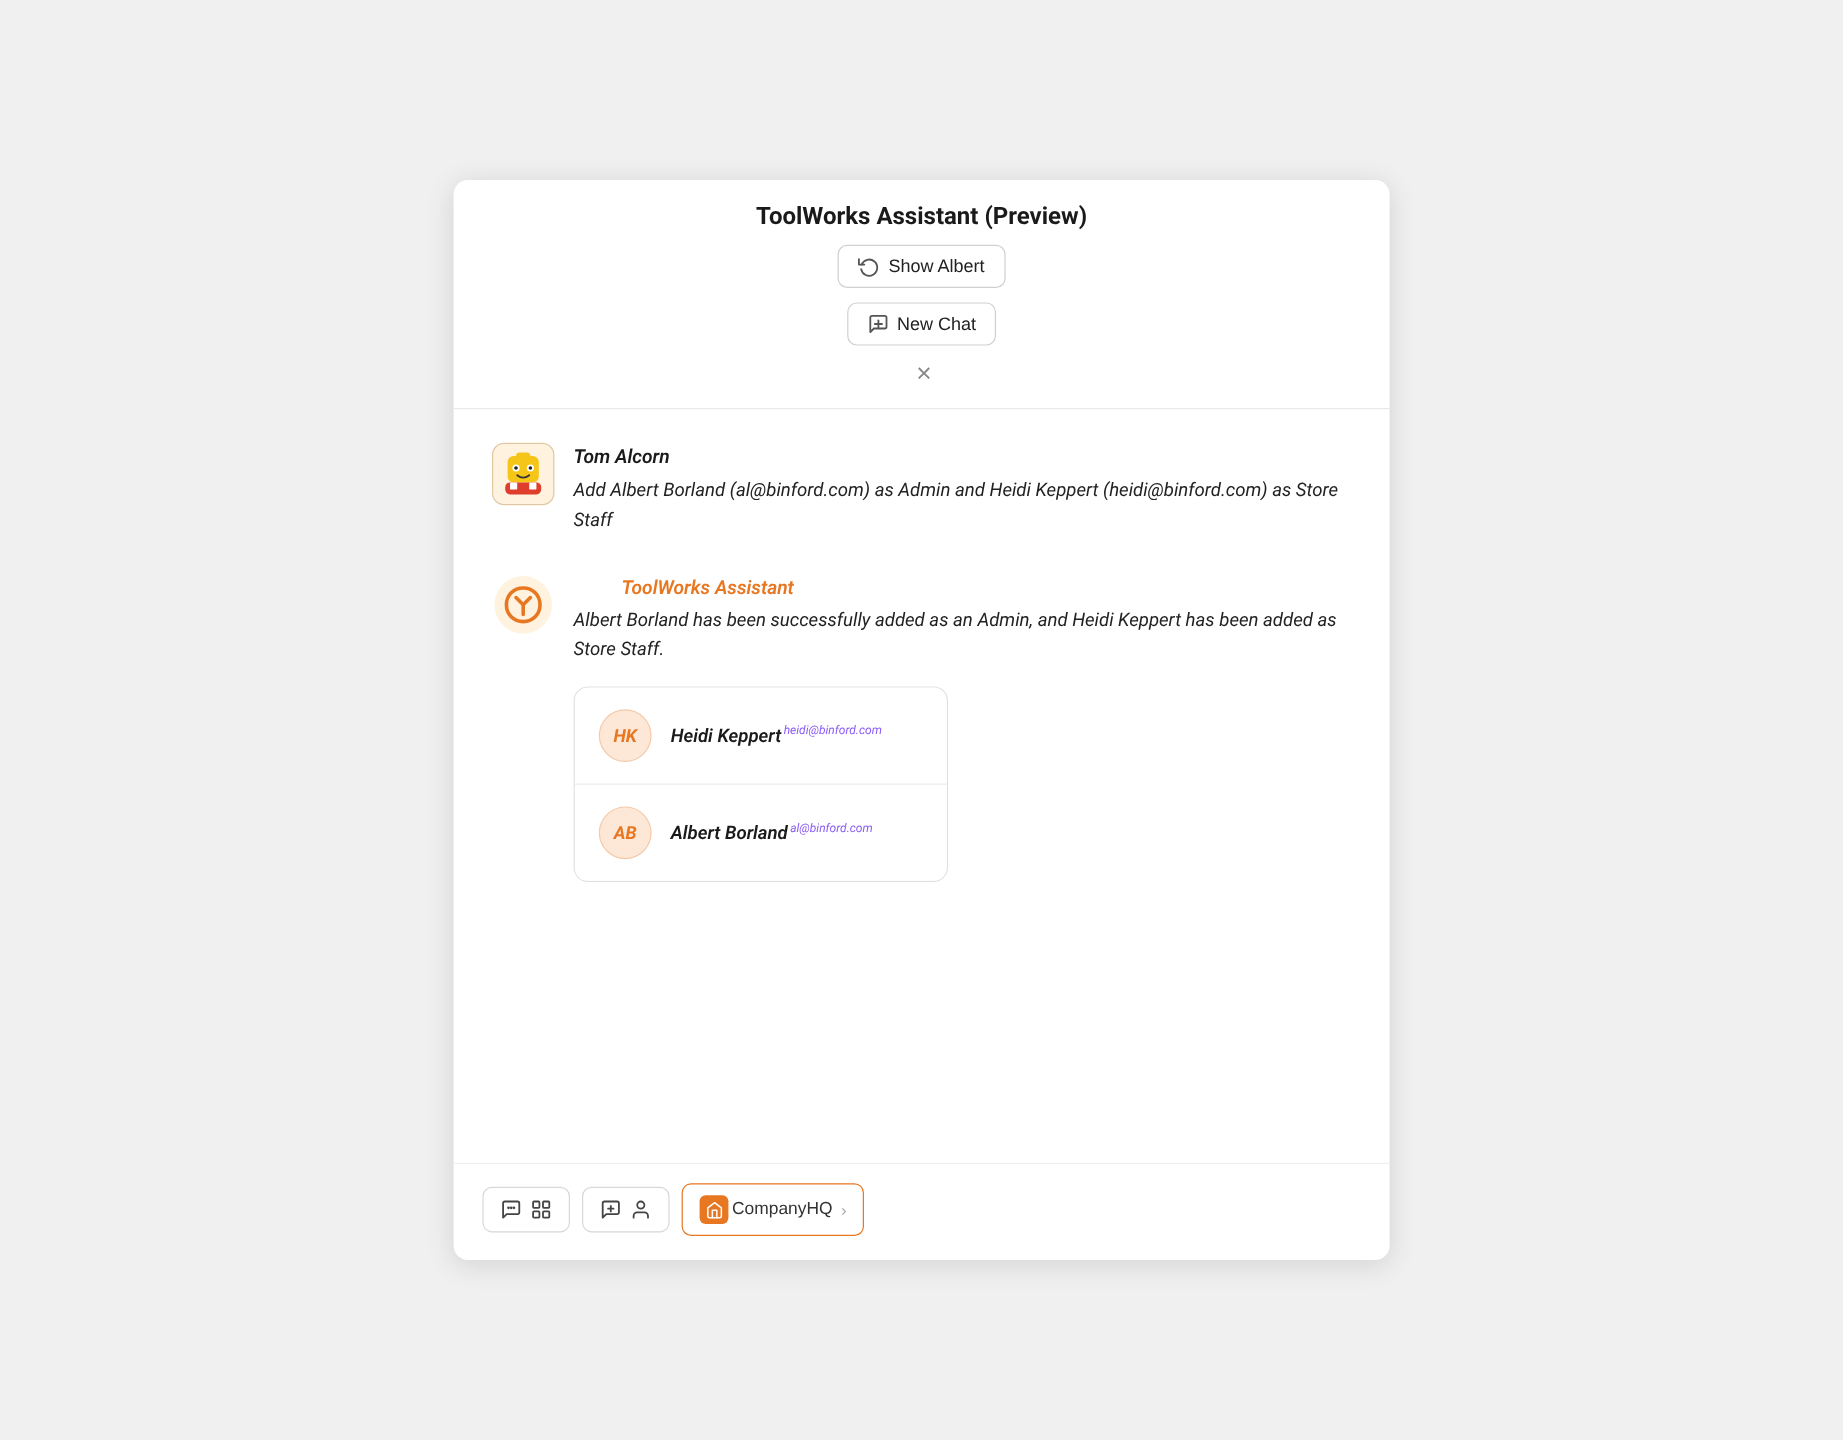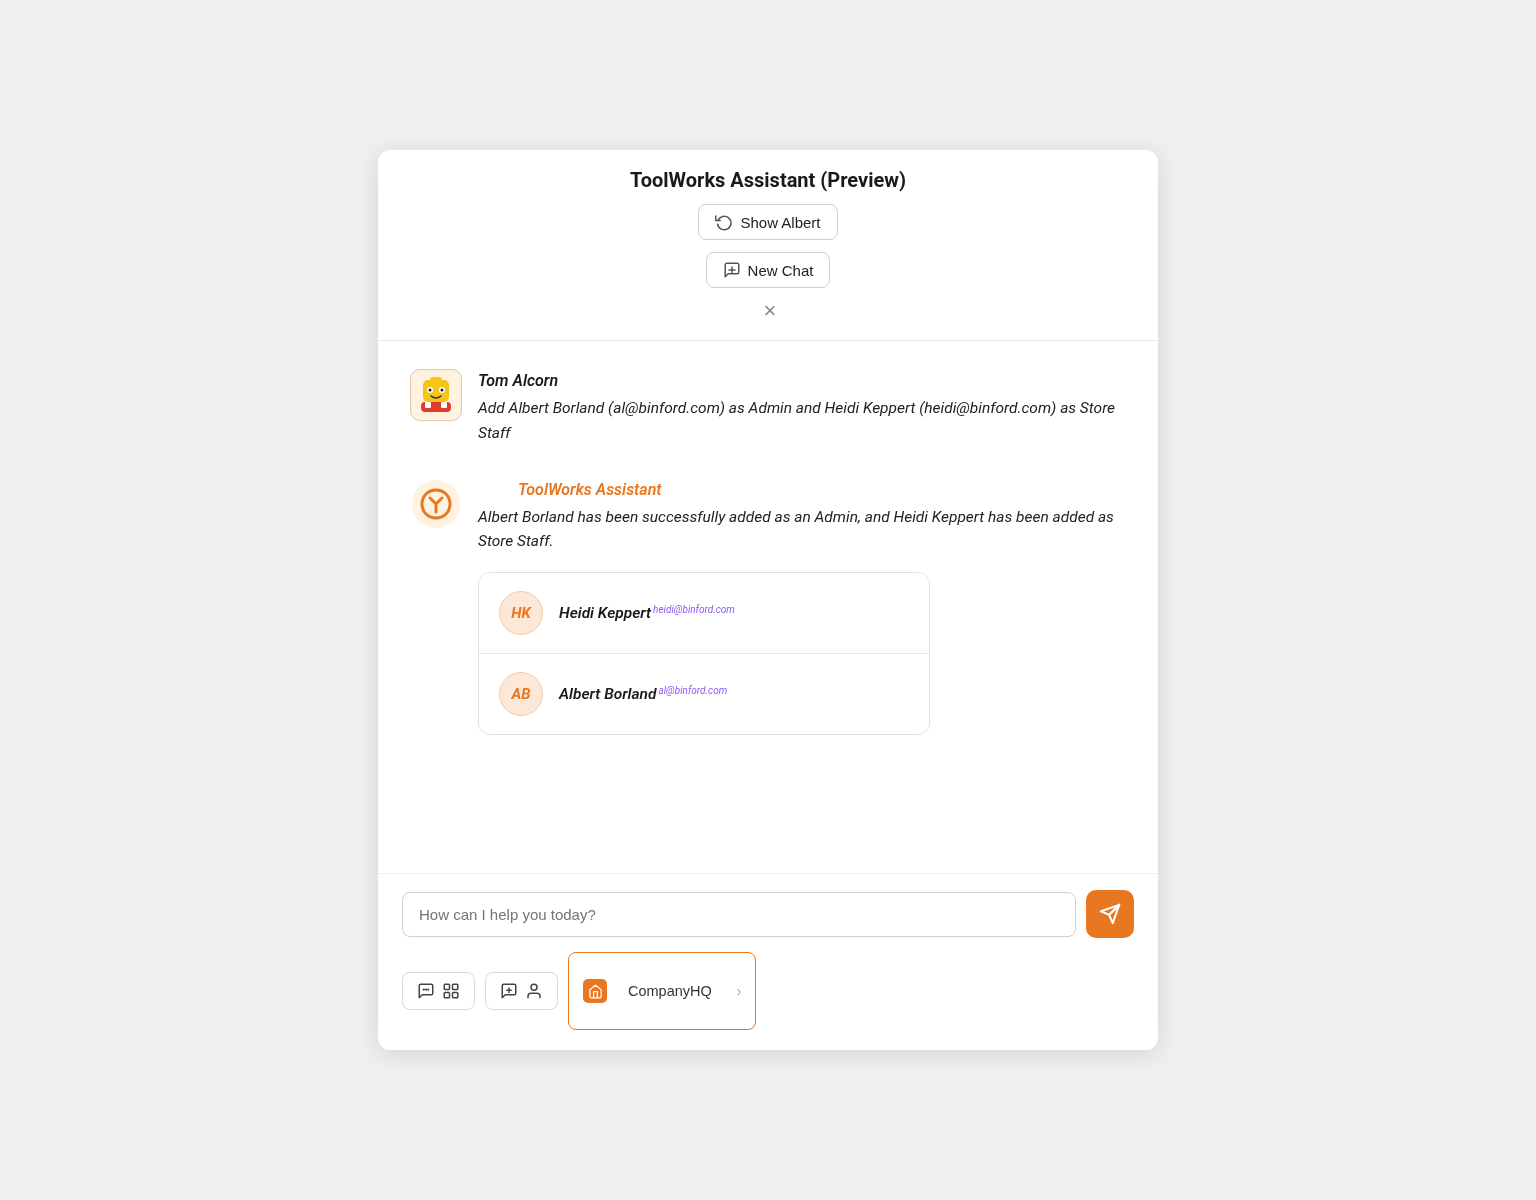--- a/index.html
+++ b/index.html
@@ -115,21 +115,21 @@
       line-height: 1.6;
     }
     .user-cards {
       display: flex;
       flex-direction: column;
       gap: 0;
       margin-top: 18px;
       border: 1.5px solid #e0e0e0;
       border-radius: 12px;
       overflow: hidden;
-      width: 452px;
+      width: 312px;
     }
     .user-card {
       display: flex;
       align-items: center;
       gap: 16px;
       padding: 18px 20px;
       background: #fff;
       border-bottom: 1.5px solid #e8e8e8;
     }
     .user-card:last-child {
@@ -218,25 +218,25 @@
       font-size: 14px;
     }
     .toolbar-btn svg {
       width: 18px;
       height: 18px;
       color: #444;
     }
     .store-btn {
       display: flex;
       align-items: center;
-      gap: 21px;
+      gap: 3px;
       border: 1.5px solid #e87722;
       border-radius: 8px;
       background: #fff;
-      padding: 26px 14px;
+      padding: 9px 14px;
       cursor: pointer;
       font-size: 14.5px;
       font-weight: 500;
       color: #333;
     }
     .store-icon-wrap {
       width: 24px;
       height: 24px;
       background: #e87722;
       border-radius: 5px;
@@ -336,29 +336,20 @@
               <span class="user-email">al@binford.com</span>
             </div>
           </div>
         </div>
       </div>
     </div>
 
   </div>
 
   <div class="input-area">
-    <div class="input-row">
-      <input class="chat-input" type="text" placeholder="How can I help you today?" style="">
-      <button class="send-btn">
-        <svg viewBox="0 0 24 24">
-          <path d="M22 2L11 13" stroke="#fff" stroke-width="2.5" stroke-linecap="round" stroke-linejoin="round" fill="none"></path>
-          <path d="M22 2L15 22L11 13L2 9L22 2Z" stroke="#fff" stroke-width="2.2" stroke-linecap="round" stroke-linejoin="round" fill="none"></path>
-        </svg>
-      </button>
-    </div>
     <div class="toolbar-row">
       <button class="toolbar-btn">
         <svg width="18" height="18" viewBox="0 0 24 24" fill="none" stroke="currentColor" stroke-width="2" stroke-linecap="round" stroke-linejoin="round">
           <path d="M21 15a2 2 0 0 1-2 2H7l-4 4V5a2 2 0 0 1 2-2h14a2 2 0 0 1 2 2z"></path>
           <line x1="9" y1="10" x2="9" y2="10" stroke-width="3"></line>
           <line x1="12" y1="10" x2="12" y2="10" stroke-width="3"></line>
           <line x1="15" y1="10" x2="15" y2="10" stroke-width="3"></line>
         </svg>
         <svg width="18" height="18" viewBox="0 0 24 24" fill="none" stroke="currentColor" stroke-width="2">
           <rect x="3" y="3" width="7" height="7" rx="1"></rect>

